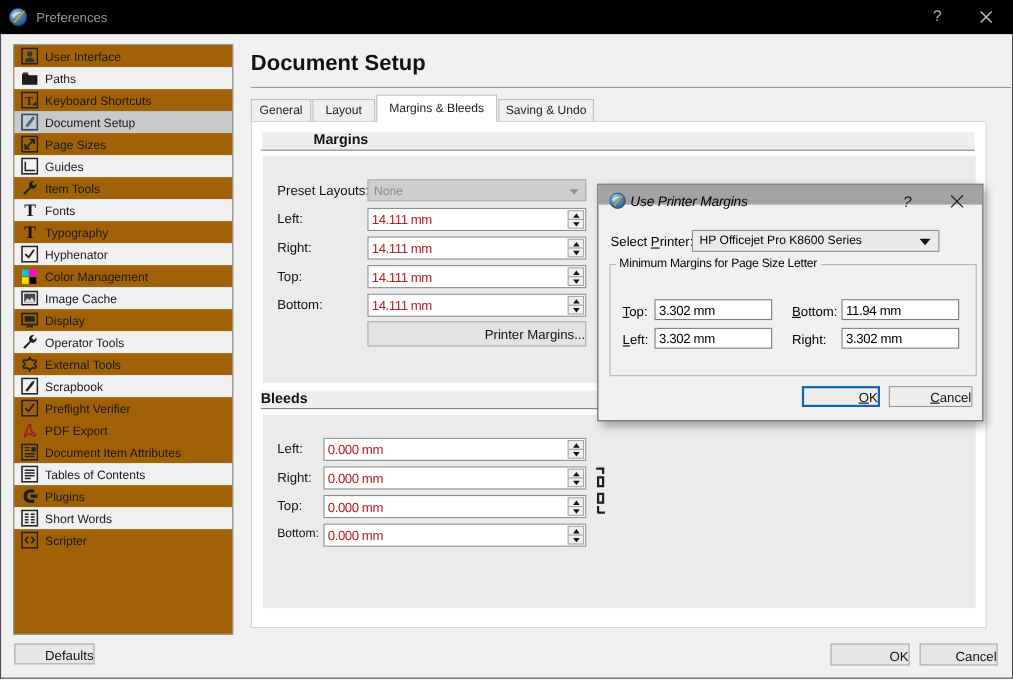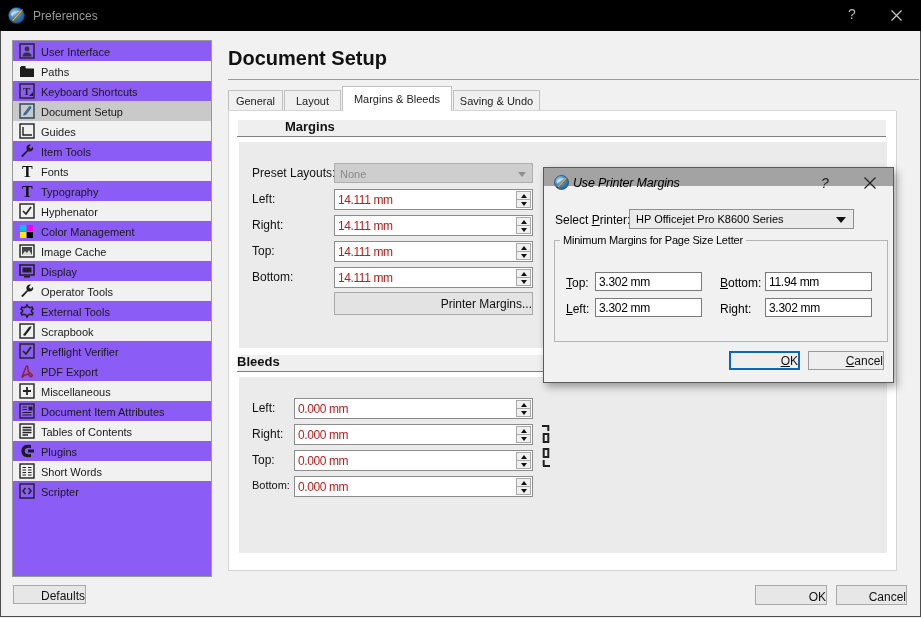--- a/index.html
+++ b/index.html
@@ -5,21 +5,21 @@
 * { margin:0; padding:0; box-sizing:border-box; }
 html,body { width:921px; height:618px; overflow:hidden; }
 body { font-family:"Liberation Sans", sans-serif; position:relative; background:#f1f1f1; }
 .abs { position:absolute; }
 
 #titlebar { left:0; top:0; width:921px; height:31px; background:#000; }
 #titlebar .ttl { position:absolute; left:33px; top:9px; font-size:12px; color:#989898; }
 #titlebar .q { position:absolute; left:845px; top:6px; width:14px; height:18px; color:#b4b4b4; font-size:14px; text-align:center; }
 #winborder { left:0; top:31px; width:921px; height:586px; border:1px solid #4e4e4e; border-top:none; }
 
-#sidebar { left:12px; top:40px; width:200px; height:537px; background:#8b5cf6; border:1px solid #989898; }
+#sidebar { left:12px; top:40px; width:200px; height:537px; background:#a16207; border:1px solid #989898; }
 .row { position:relative; height:20px; line-height:20px; font-size:11px; color:#1a1a1a; white-space:nowrap; }
 .row.alt { background:#f1f1f1; }
 .row.sel { background:#c9c9c9; }
 .row svg { position:absolute; left:6px; top:2px; }
 .row span { position:absolute; left:28px; top:1px; }
 
 #heading { left:228px; top:47px; font-size:20px; font-weight:bold; color:#111; }
 #hrule { left:228px; top:79px; width:691px; height:1px; background:#9a9a9a; }
 .tab { top:90px; height:21px; background:#f0f0f0; border:1px solid #c0c0c0; border-bottom:none; font-size:11px; color:#222; text-align:center; line-height:20px; }
 .tab.active { top:86px; height:25px; background:#fff; z-index:3; }
@@ -94,20 +94,27 @@
       </svg>
       <span>Keyboard Shortcuts</span>
     </div>
     <div class="row alt sel">
       <svg width="16" height="16" viewBox="0 0 16 16">
         <rect x="1" y="1" width="14" height="14" fill="none" stroke="#31506b" stroke-width="1.6"></rect>
         <path d="M4 12.5 L5 10 L10 3.5 Q11 2.5 12 3.5 Q13 4.5 12 5.5 L7 12 Z" fill="#3a6b96"></path>
       </svg>
       <span>Document Setup</span>
     </div>
+    <div class="row">
+      <svg width="16" height="16" viewBox="0 0 16 16">
+        <rect x="1" y="1" width="14" height="14" fill="none" stroke="#222" stroke-width="1.4"></rect>
+        <path d="M4 12 L12 4 M4 8 L4 12 L8 12 M12 8 L12 4 L8 4" stroke="#222" stroke-width="1.6" fill="none"></path>
+      </svg>
+      <span>Page Sizes</span>
+    </div>
     <div class="row alt">
       <svg width="16" height="16" viewBox="0 0 16 16">
         <rect x="1" y="1" width="14" height="14" fill="none" stroke="#222" stroke-width="1.4"></rect>
         <path d="M4 4 L4 12 L13 12" stroke="#222" stroke-width="1.4" fill="none"></path>
       </svg>
       <span>Guides</span>
     </div>
     <div class="row">
       <svg width="16" height="16" viewBox="0 0 16 16">
         <path d="M2 13 L8 7 Q6.5 4.5 8.5 2.5 Q10 1 12 1.8 L9.8 4 L11.8 6 L14 3.8 Q14.8 6 13.2 7.5 Q11.2 9.3 9 8.2 L3.8 14 Z" fill="#1d1d1d"></path>
@@ -182,27 +189,20 @@
         <rect x="1" y="1" width="14" height="14" fill="none" stroke="#222" stroke-width="1.4"></rect>
         <path d="M4 8 L7 11 L12 4" stroke="#222" stroke-width="1.7" fill="none"></path>
       </svg>
       <span>Preflight Verifier</span>
     </div>
     <div class="row">
       <svg width="16" height="16" viewBox="0 0 16 16">
         <path d="M3 14 Q5 9 6.5 5 Q7 3 8 3 Q9 3 8.8 5 Q8.5 9 12 11 Q14 12 13 13 Q11.5 14.5 9 11 Q6 11.5 4.5 13 Q3.5 14.5 3 14 Z" fill="none" stroke="#9b1c1c" stroke-width="1.4"></path>
       </svg>
       <span>PDF Export</span>
-    </div>
-    <div class="row alt">
-      <svg width="16" height="16" viewBox="0 0 16 16">
-        <rect x="1" y="1" width="14" height="14" fill="none" stroke="#222" stroke-width="1.4"></rect>
-        <path d="M8 4 L8 12 M4 8 L12 8" stroke="#222" stroke-width="1.8"></path>
-      </svg>
-      <span>Miscellaneous</span>
     </div>
     <div class="row">
       <svg width="16" height="16" viewBox="0 0 16 16">
         <rect x="1" y="1" width="14" height="14" fill="none" stroke="#222" stroke-width="1.4"></rect>
         <path d="M3.5 4 H8 M3.5 6.5 H8" stroke="#222" stroke-width="1.2"></path>
         <rect x="9.5" y="3.5" width="4" height="4" fill="#222"></rect>
         <path d="M3.5 9.5 H12.5 M3.5 12 H12.5" stroke="#222" stroke-width="1.2"></path>
       </svg>
       <span>Document Item Attributes</span>
     </div>

